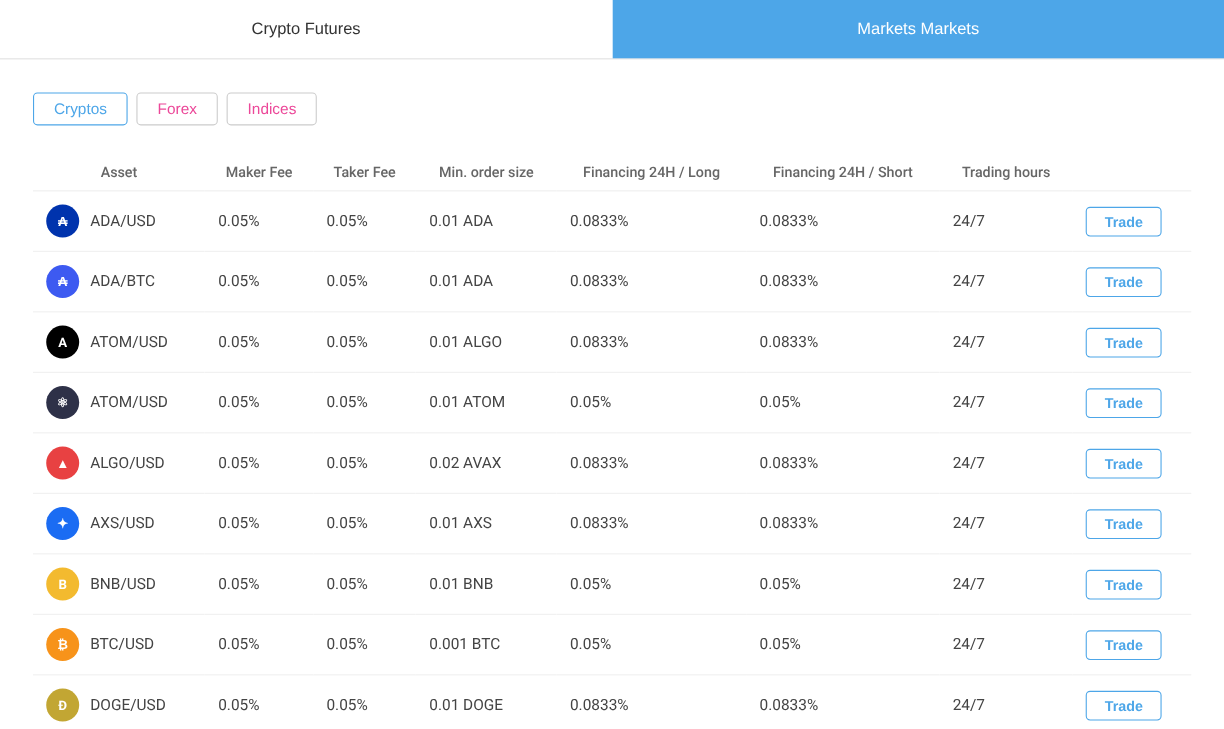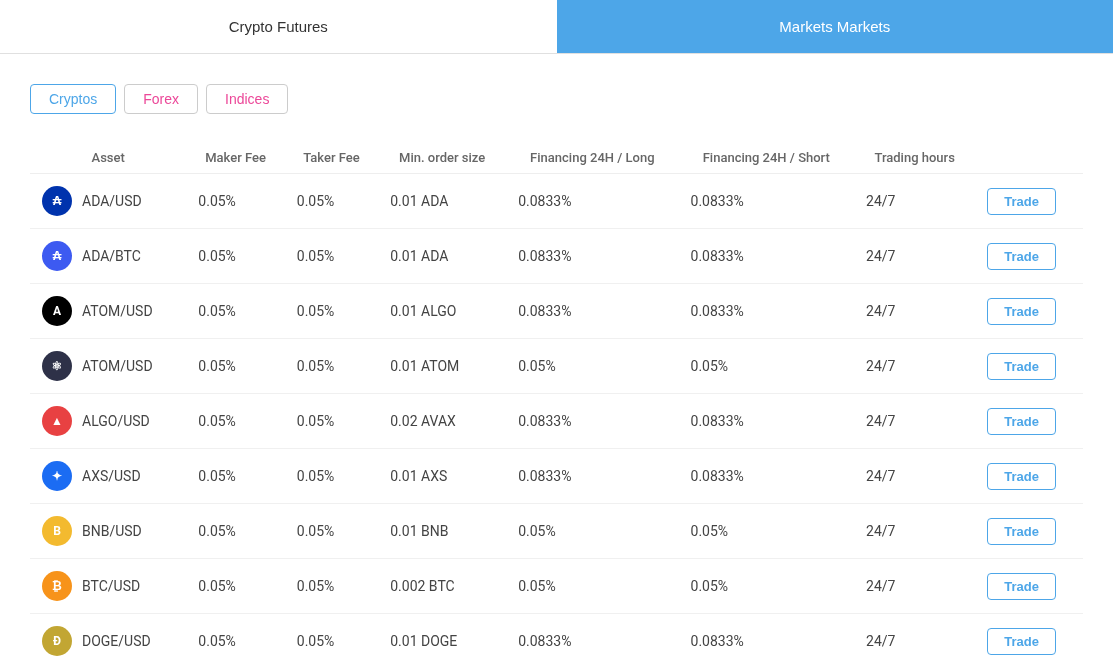--- a/index.html
+++ b/index.html
@@ -249,21 +249,21 @@
         </tr>
         <tr>
           <td>
     <div class="asset-cell">
       <div class="asset-icon icon-btc">₿</div>
       <span>BTC/USD</span>
     </div>
           </td>
           <td>0.05%</td>
           <td>0.05%</td>
-          <td>0.002 BTC</td>
+          <td>0.001 BTC</td>
           <td>0.05%</td>
           <td>0.05%</td>
           <td>24/7</td>
           <td><button class="trade-btn">Trade</button></td>
         </tr>
         <tr>
           <td>
     <div class="asset-cell">
       <div class="asset-icon icon-doge">Ð</div>
       <span>DOGE/USD</span>

